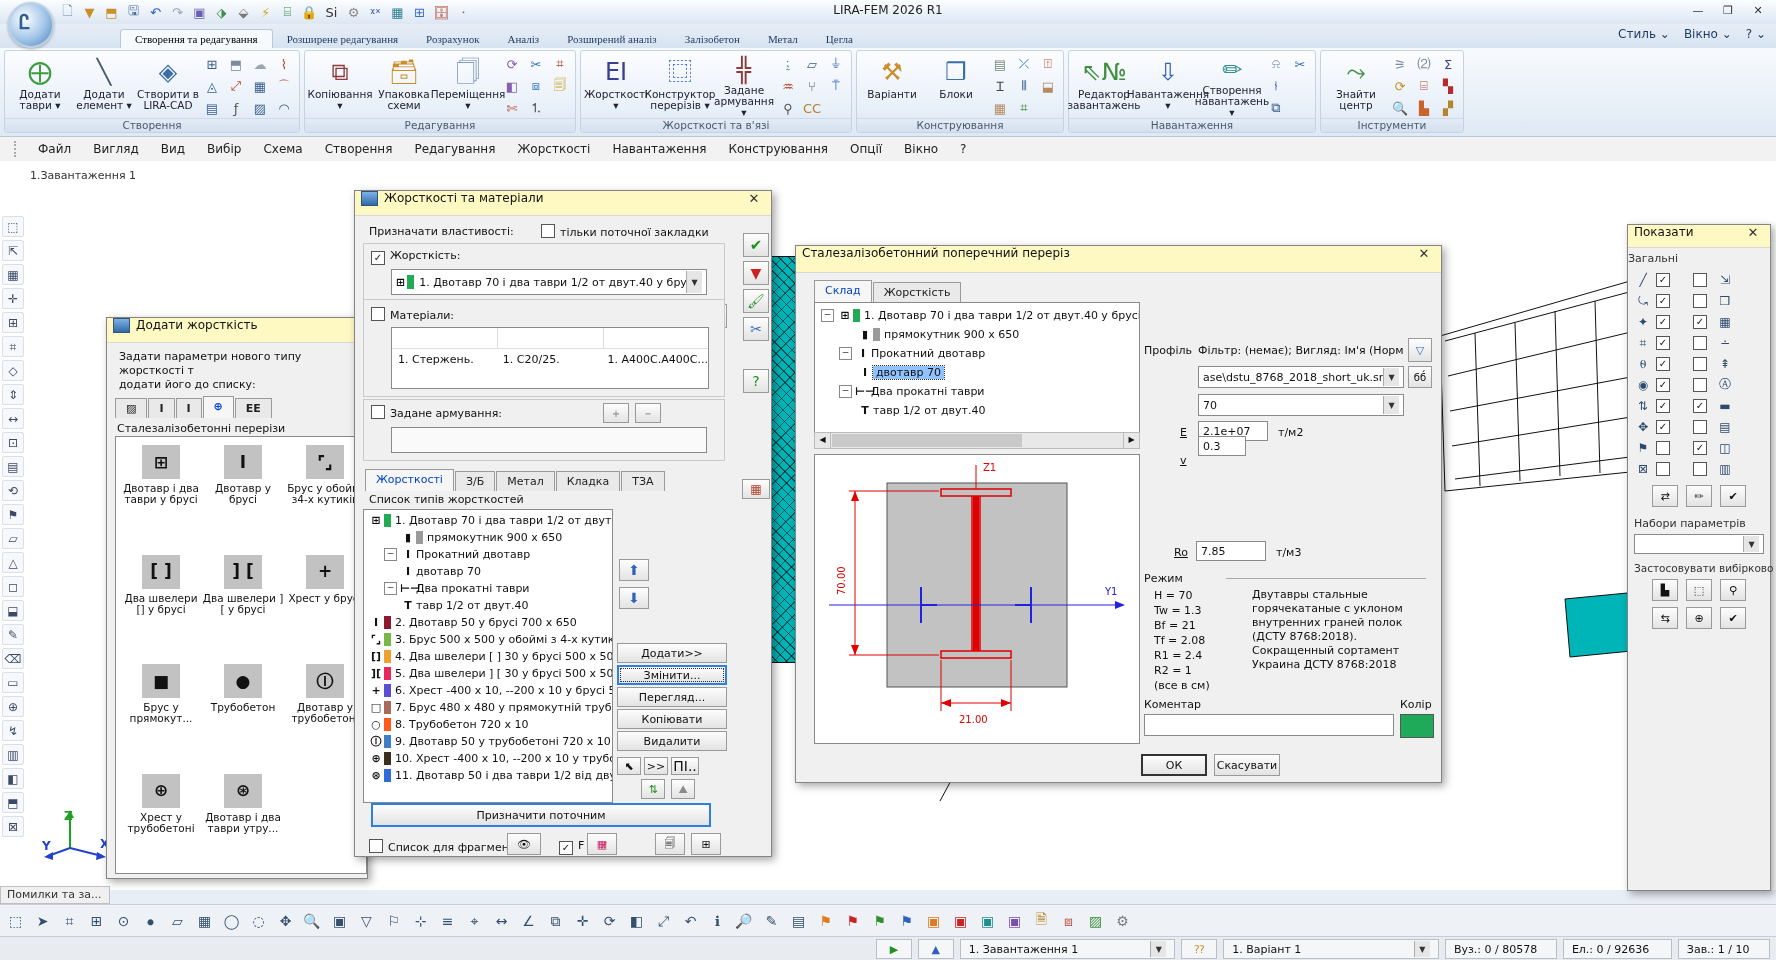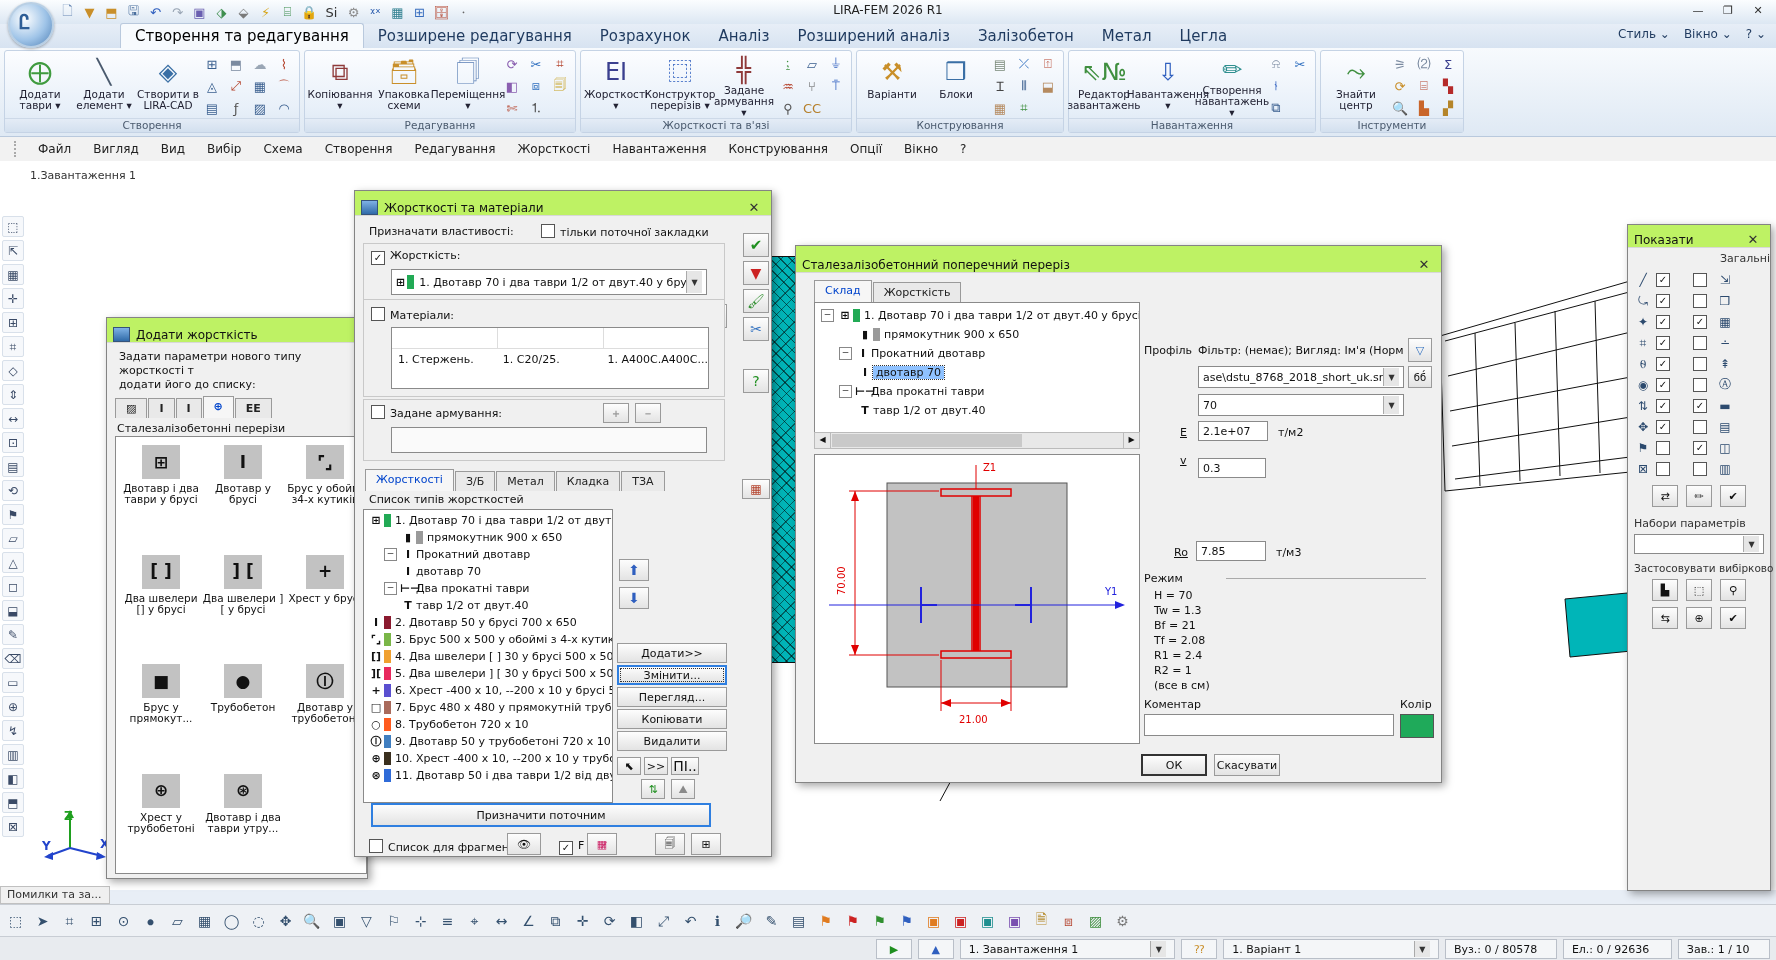--- a/index.html
+++ b/index.html
@@ -10,21 +10,21 @@
   #titlebar{left:0;top:0;width:1776px;height:24px;background:linear-gradient(#fbfdff,#dce7f3);border-bottom:1px solid #c8d6e8;}
   #logo{left:8px;top:2px;width:42px;height:42px;border-radius:50%;background:radial-gradient(circle at 35% 35%,#ffffff,#9fc4e8 55%,#4e7fb5);border:2px solid #b9cfe4;z-index:60;box-shadow:0 1px 3px rgba(0,0,0,.3);}
   #logo .swirl{position:absolute;left:9px;top:6px;font-size:20px;color:#2f5e96;font-weight:bold;}
   #qat{left:58px;top:2px;height:20px;display:flex;gap:3px;align-items:center;}
   .qicon{width:19px;height:19px;display:flex;align-items:center;justify-content:center;font-size:13px;border-radius:2px;}
   #win-title{left:0;top:3px;width:1776px;text-align:center;font-size:12px;color:#222;pointer-events:none;}
   #win-btns{right:4px;top:2px;display:flex;gap:2px;}
   .winbtn{width:28px;height:18px;text-align:center;line-height:17px;font-size:11px;color:#333;}
   
   #ribbontabs{left:0;top:24px;width:1776px;height:24px;background:linear-gradient(#e7eef7,#d7e3f1);display:flex;align-items:flex-end;padding-left:120px;box-sizing:border-box;}
-  .rtab{padding:3px 14px;font-size:15px;color:#1f3a5f;white-space:nowrap;}
+  .rtab{padding:3px 14px;font-size:11px;color:#1f3a5f;white-space:nowrap;font-family:Liberation Serif, serif;}
   .rtab.active{background:#f7fafd;border:1px solid #b9c9dd;border-bottom:none;border-radius:3px 3px 0 0;color:#000;}
   #ribbonmenus{position:absolute;right:10px;top:27px;display:flex;gap:14px;font-size:12px;color:#1f3a5f;}
   
   #ribbon{left:0;top:48px;width:1776px;height:89px;background:linear-gradient(#f7fafd,#dfe9f4);border-bottom:1px solid #b9c9dd;display:flex;gap:4px;padding:2px 4px;box-sizing:border-box;}
   .rgroup{position:relative;height:83px;border:1px solid #c5d3e5;border-radius:3px;background:linear-gradient(#fcfdff,#e8f0f9 70%,#dce7f3);display:flex;padding:2px 4px 14px 4px;box-sizing:border-box;gap:2px;}
   .rgroup .glabel{position:absolute;left:0;right:0;bottom:0;height:13px;text-align:center;font-size:10.5px;color:#4a5a6e;background:linear-gradient(#e4ecf6,#d3e0ef);border-top:1px solid #cdd9e8;}
   .bigbtn{width:62px;display:flex;flex-direction:column;align-items:center;justify-content:flex-start;padding-top:2px;text-align:center;font-size:10.5px;color:#223;line-height:11px;}
   .bigbtn .bicon{font-size:24px;height:34px;display:flex;align-items:center;}
   .smallgrid{display:grid;grid-auto-flow:column;grid-template-rows:repeat(3,22px);gap:0 2px;align-content:start;padding-top:1px;}
   .sicon{width:22px;height:20px;display:flex;align-items:center;justify-content:center;font-size:13px;}
@@ -34,21 +34,21 @@
   .mitem{padding:3px 10px;font-size:12px;color:#222;}
   
   #workarea{left:0;top:161px;width:1776px;height:729px;background:#ffffff;}
   #loadcase-label{left:30px;top:8px;font-size:11px;color:#333;}
   #lefttools{left:2px;top:55px;width:22px;display:flex;flex-direction:column;gap:3px;}
   .ltool{width:20px;height:19px;display:flex;align-items:center;justify-content:center;font-size:12px;color:#3a4a66;background:#f6f8fb;border:1px solid #d8e0ea;border-radius:2px;}
   
   #triad{left:40px;top:645px;width:70px;height:60px;}
   
   .dialog{background:#f0f0f0;border:1px solid #848484;box-shadow:3px 3px 8px rgba(0,0,0,.35);}
-  .dtitle{height:24px;background:#bef264;border-bottom:1px solid #d8d8d8;display:flex;align-items:flex-end;padding:0 6px;font-size:12px;color:#111;}
+  .dtitle{height:24px;background:#fef9c3;border-bottom:1px solid #d8d8d8;display:flex;align-items:flex-start;padding:0 6px;font-size:12px;color:#111;}
   .dtitle .dicon{width:15px;height:13px;background:linear-gradient(#7fb2e5,#2f6aa8);border:1px solid #35537a;margin-right:6px;}
   .dclose{margin-left:auto;width:22px;text-align:center;font-size:13px;color:#333;}
   .gbox{position:absolute;border:1px solid #c9c9c9;background:#f0f0f0;}
   .cb{display:inline-block;width:12px;height:12px;border:1px solid #555;background:#fff;vertical-align:-2px;margin-right:5px;text-align:center;line-height:11px;font-size:10px;color:#111;}
   .field{background:#fff;border:1px solid #8a8a8a;font-size:11px;padding:1px 4px;box-sizing:border-box;display:flex;align-items:center;overflow:hidden;white-space:nowrap;}
   .combo-arrow{margin-left:auto;width:15px;height:100%;background:#e6e6e6;border-left:1px solid #aaa;display:flex;align-items:center;justify-content:center;font-size:8px;color:#333;flex:none;}
   .wbtn{background:linear-gradient(#fdfdfd,#e3e3e3);border:1px solid #9a9a9a;font-size:11px;display:flex;align-items:center;justify-content:center;box-sizing:border-box;}
   .wbtn.focused{border:2px solid #2f7fe0;}
   .tabrow{display:flex;align-items:flex-end;}
   .wtab{padding:3px 10px;font-size:11px;background:#e9e9e9;border:1px solid #9a9a9a;border-bottom:none;margin-right:1px;color:#222;}
@@ -697,53 +697,54 @@
     <div class="abs field" style="left:402px;top:148px;width:206px;height:22px">
       <span>70</span>
       <span class="combo-arrow">▼</span>
     </div>
     <div class="abs" style="left:384px;top:180px;text-decoration:underline">E</div>
     <div class="abs field" style="left:402px;top:175px;width:70px;height:20px">
         <span>2.1e+07</span>
       </div>
     <div class="abs" style="left:482px;top:180px">т/м2</div>
     <div class="abs" style="left:384px;top:208px;text-decoration:underline">v</div>
-    <div class="abs field" style="left:402px;top:212px;width:68px;height:20px">
+    <div class="abs field" style="left:402px;top:190px;width:48px;height:20px">
         <span>0.3</span>
       </div>
     <div class="abs" style="left:378px;top:300px;text-decoration:underline">Ro</div>
     <div class="abs field" style="left:400px;top:295px;width:70px;height:20px">
         <span>7.85</span>
       </div>
     <div class="abs" style="left:480px;top:300px">т/м3</div>
     <div class="abs" style="left:348px;top:326px">Режим</div>
     <div class="abs" style="left:430px;top:332px;width:200px;border-top:1px solid #aaa"></div>
     <div class="abs" id="secparams" style="left:358px;top:342px;line-height:15px">
         <div>H = 70</div>
         <div>Tw = 1.3</div>
         <div>Bf = 21</div>
         <div>Tf = 2.08</div>
         <div>R1 = 2.4</div>
         <div>R2 = 1</div>
         <div>(все в см)</div>
       </div>
+    <div class="abs" style="left:456px;top:342px;width:178px;line-height:14px">Двутавры стальные горячекатаные с уклоном внутренних граней полок (ДСТУ 8768:2018). Сокращенный сортамент Украина ДСТУ 8768:2018</div>
     <div class="abs" style="left:348px;top:452px">Коментар</div>
     <div class="abs field" style="left:348px;top:468px;width:250px;height:22px"></div>
     <div class="abs" style="left:604px;top:452px">Колір</div>
     <div class="abs" style="left:604px;top:468px;width:32px;height:22px;background:#1faa5a;border:1px solid #555"></div>
     <div class="abs wbtn" style="left:345px;top:508px;width:66px;height:22px;border:2px solid #333">ОК</div>
     <div class="abs wbtn" style="left:418px;top:508px;width:66px;height:22px">Скасувати</div>
   </div>
 
   <div id="showpanel" class="abs dialog" style="left:1627px;top:224px;width:142px;height:665px;z-index:5">
     <div class="dtitle" style="height:22px">
       <span>Показати</span>
       <span class="dclose">✕</span>
     </div>
-    <div style="text-align:right;padding:4px 0;color:#333">Загальні</div>
+    <div style="text-align:left;padding:4px 0;color:#333">Загальні</div>
     <div id="showrows">
         <div class="prow">
           <span class="picon">╱</span>
           <span class="cb">✓</span>
           <span class="cb" style="margin-left: 14px;"></span>
           <span class="picon">⇲</span>
         </div>
         <div class="prow">
           <span class="picon">⤿</span>
           <span class="cb">✓</span>

